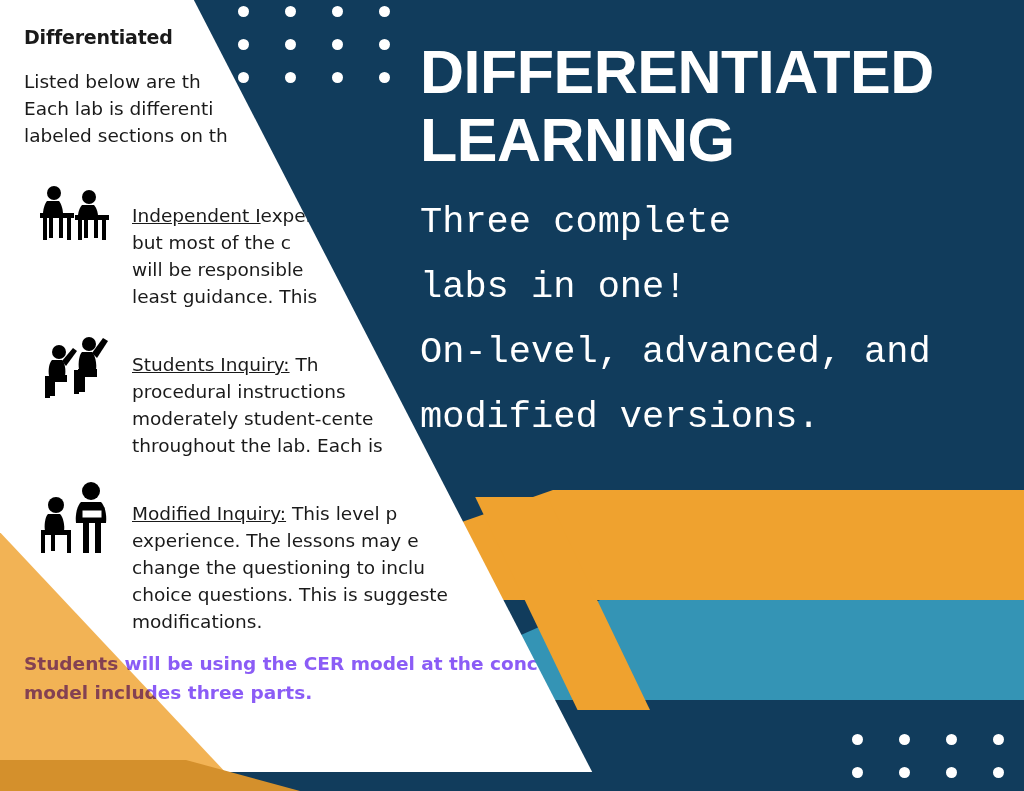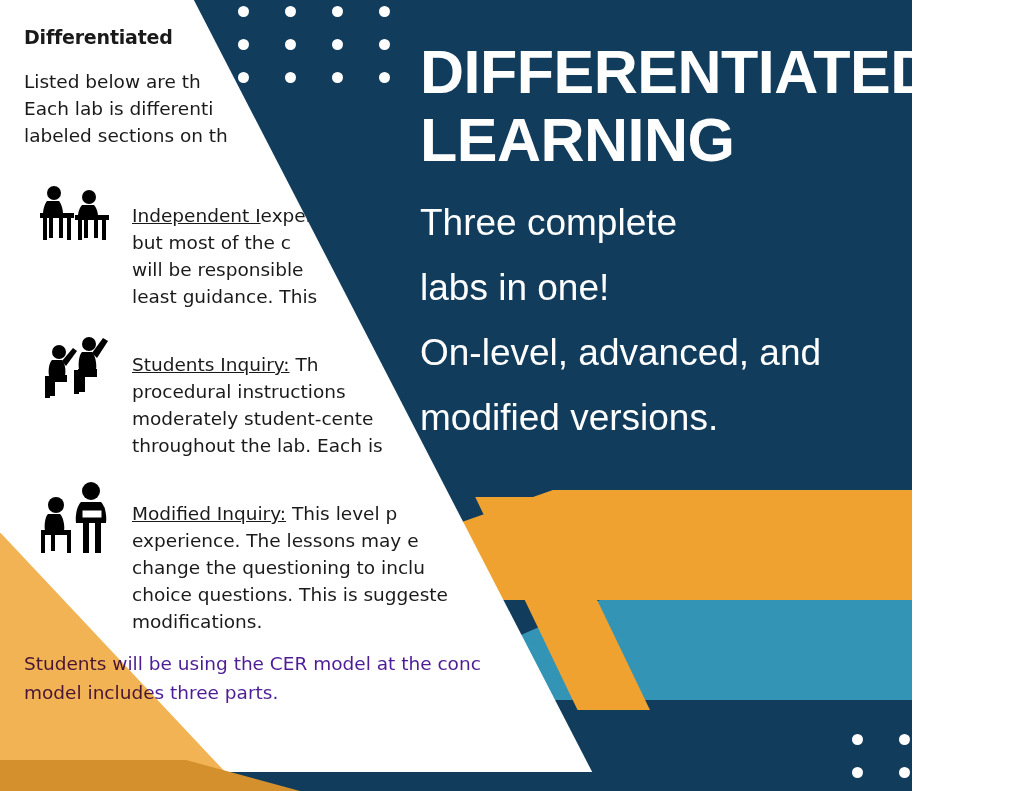--- a/index.html
+++ b/index.html
@@ -2,21 +2,21 @@
 <html><head>
 <meta charset="utf-8">
 <style>
   html, body {
     margin: 0;
     padding: 0;
     background: #ffffff;
   }
   .slide {
     position: relative;
-    width: 912px;
+    width: 1024px;
     height: 791px;
     overflow: hidden;
     background: #113C5C;
     font-family: "DejaVu Sans", sans-serif;
   }
 
   
   .navy-bg {
     position: absolute;
     inset: 0;
@@ -141,23 +141,24 @@
 
   .cer-heading {
     font-size: 19px;
     font-weight: bold;
     color: #1a1a1a;
     margin: 12px 0 24px 0;
   }
   .cer-body {
     font-size: 18.5px;
     line-height: 29px;
-    color: #4c1d95;
+    color: #8b5cf6;
     white-space: pre-line;
     margin: 0;
+    font-weight: bold;
   }
 
   
   .page-orange-overlay {
     position: absolute;
     left: 0;
     top: 0;
     width: 705px;
     height: 772px;
     pointer-events: none;
@@ -196,21 +197,21 @@
   }
   .promo-title {
     font-family: "Liberation Sans", sans-serif;
     font-weight: bold;
     font-size: 61px;
     line-height: 68px;
     letter-spacing: -0.5px;
     margin: 18px 0 0 0;
   }
   .promo-sub {
-    font-family: Liberation Sans, sans-serif;
+    font-family: Liberation Mono, monospace;
     font-size: 37px;
     line-height: 65px;
     font-weight: normal;
     margin: 16px 0 0 0;
     white-space: pre-line;
   }
 </style>
 </head>
 <body>
 

